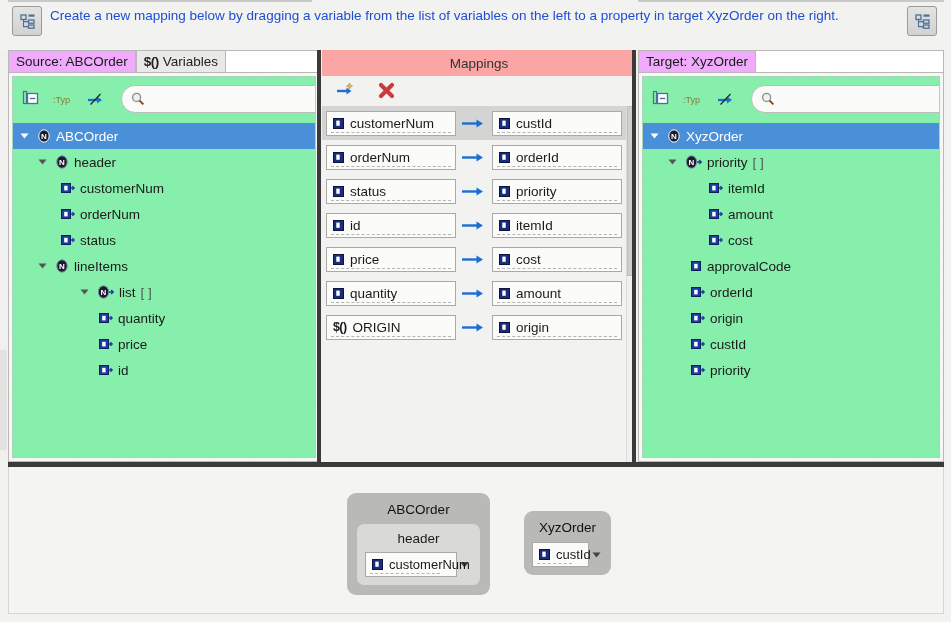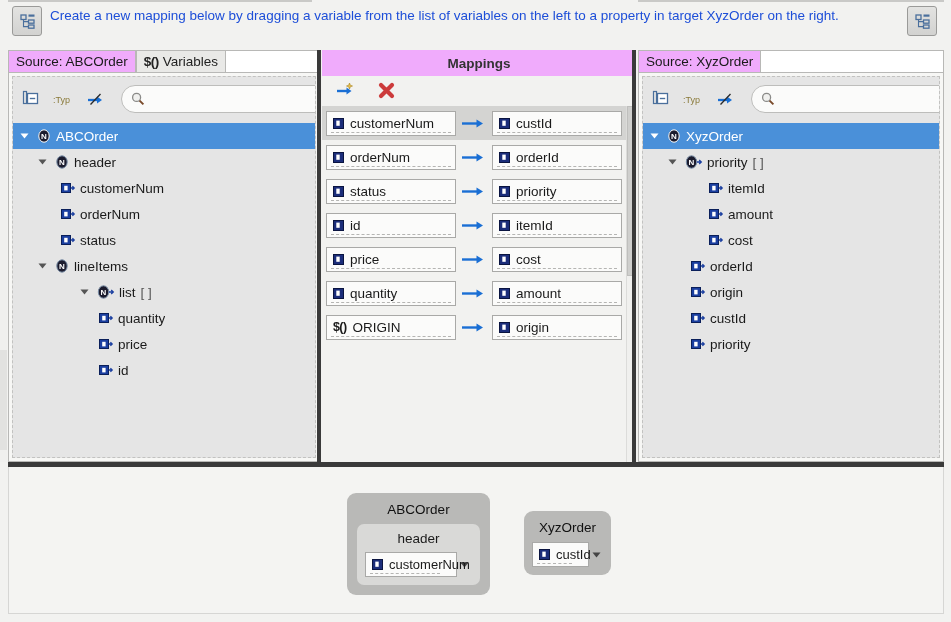--- a/index.html
+++ b/index.html
@@ -62,21 +62,21 @@
   
   .tree-box {
     position:absolute; top:22px; left:0; right:0; bottom:0;
     background:#f7f7f5;
     border:1px solid #b8b8b6;
     overflow:hidden;
   }
   .tree-inner {
     position:absolute; inset:3px;
     border:1px dashed #c2c2c0;
-    background:#e5e5e5;
+    background:#86efac;
     overflow:hidden;
   }
 
   
   .tree-toolbar {
     height:44px; display:flex; align-items:center;
     padding:0 8px 0 10px; gap:14px;
   }
   .tb-icon { width:22px; height:22px; display:flex; align-items:center; justify-content:center; }
   .searchfield {
@@ -104,21 +104,21 @@
   
   .ind0 { padding-left:6px; }
   .ind1 { padding-left:24px; }
   .ind2 { padding-left:48px; }
   .ind3 { padding-left:66px; }
   .ind4 { padding-left:86px; }
 
   
   #map-panel .map-head {
     height:26px; display:flex; align-items:center; justify-content:center;
-    font-size:13.5px; color:#333; background:#f0abfc;font-weight:bold;
+    font-size:13.5px; color:#333; background:#fca5a5;
   }
   #map-panel .map-toolbar {
     height:28px; display:flex; align-items:center; gap:18px;
     padding-left:13px; background:#f2f2f0;
   }
   #map-list {
     position:absolute; top:56px; left:0; right:10px; bottom:0;
     background:#f2f2f0; overflow:hidden;
   }
   .map-row {
@@ -613,21 +613,21 @@
   </div>
 
   <div id="map-scroll">
     <div class="thumb"></div>
   </div>
 </div>
 
 <div class="panel" id="target-panel">
   <div class="tabbar">
     <div class="tab">
-      <span>Source: XyzOrder</span>
+      <span>Target: XyzOrder</span>
     </div>
     <div class="tab-filler"></div>
   </div>
 
   <div class="tree-box">
     <div class="tree-inner">
 
       <div class="tree-toolbar">
         <span class="tb-icon">
           <svg width="16" height="16" viewBox="0 0 16 16">
@@ -720,20 +720,29 @@
           <span>
             <svg width="14" height="13" viewBox="0 0 14 13">
               <rect x="0.5" y="1.5" width="9" height="9" fill="#1b3fa0" stroke="#0a1f5a" stroke-width="1"></rect>
               <rect x="3.2" y="3.8" width="3.4" height="4.6" fill="#ffffff"></rect>
               <path d="M9.8 6 L13 6 M11.4 4.2 L13.2 6 L11.4 7.8" stroke="#1b3fa0" stroke-width="1.3" fill="none"></path>
             </svg>
           </span>
           <span class="tlabel">cost</span>
         </div>
 
+        <div class="trow ind2">
+          <span>
+            <svg width="11" height="12" viewBox="0 0 11 12">
+              <rect x="0.5" y="1.5" width="9" height="9" fill="#1b3fa0" stroke="#0a1f5a" stroke-width="1"></rect>
+              <rect x="3.2" y="3.8" width="3.4" height="4.6" fill="#ffffff"></rect>
+            </svg>
+          </span>
+          <span class="tlabel">approvalCode</span>
+        </div>
 
         <div class="trow ind2">
           <span>
             <svg width="14" height="13" viewBox="0 0 14 13">
               <rect x="0.5" y="1.5" width="9" height="9" fill="#1b3fa0" stroke="#0a1f5a" stroke-width="1"></rect>
               <rect x="3.2" y="3.8" width="3.4" height="4.6" fill="#ffffff"></rect>
               <path d="M9.8 6 L13 6 M11.4 4.2 L13.2 6 L11.4 7.8" stroke="#1b3fa0" stroke-width="1.3" fill="none"></path>
             </svg>
           </span>
           <span class="tlabel">orderId</span>

